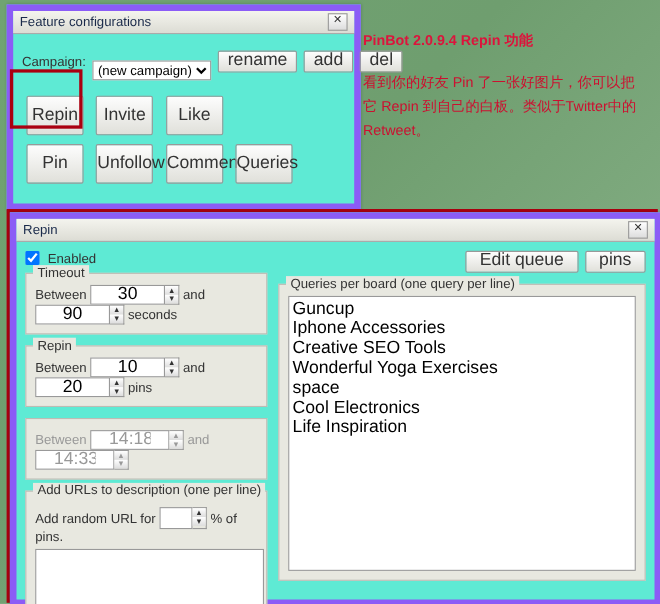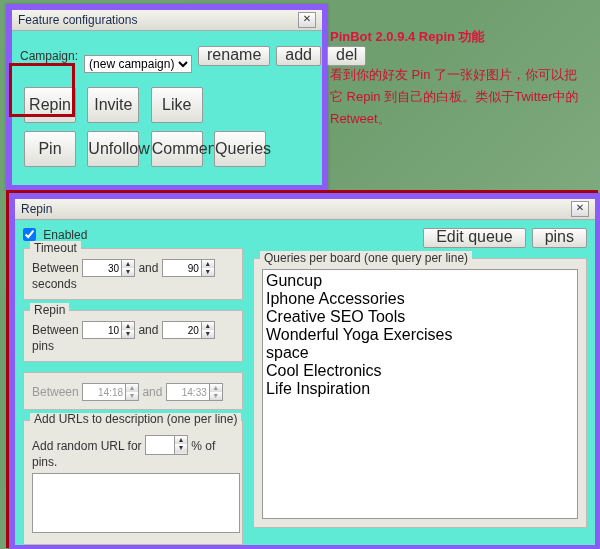--- a/index.html
+++ b/index.html
@@ -8,21 +8,21 @@
   .titlebar{background:linear-gradient(#f4f4ee,#dcdcd4);border-bottom:1px solid #aaa;height:20px;line-height:20px;padding:0 6px;font-weight:normal;display:flex;justify-content:space-between;align-items:center;}
   .titlebar .ttxt{font-size:12px;color:#1a2a4a;}
   .titlebar .xbtn{width:16px;height:14px;border:1px solid #999;background:linear-gradient(#fff,#ddd);font-size:10px;text-align:center;line-height:12px;cursor:pointer;}
   .inner{padding:8px;}
   .btn,.fbtn{display:inline-block;background:linear-gradient(#fdfdfd,#e0e0da);border:1px solid #999;border-radius:2px;font-size:16px;color:#333;text-align:center;cursor:pointer;}
   .btn{height:18px;line-height:16px;padding:0 8px;}
   .fbtn{width:50px;height:34px;line-height:34px;margin:4px;}
   select.sel{height:18px;font-size:12px;border:1px solid #999;background:#fff;width:110px;margin-top:16px;}
   .groupbox{border:1px solid #bcbcb4;margin:4px 0 10px 0;padding:10px 8px 8px 8px;position:relative;background:#e8e8e0;}
   .groupbox>.glegend{position:absolute;top:-8px;left:6px;background:#e8e8e0;padding:0 4px;font-size:12px;}
-  .num{width:34px;height:16px;font-size:10px;border:1px solid #999;background:#fff;text-align:right;padding:0 2px;}
+  .num{width:34px;height:16px;font-size:16px;border:1px solid #999;background:#fff;text-align:center;padding:0 16px;}
   .numwrap{display:inline-flex;align-items:stretch;}
   .spin{display:inline-flex;flex-direction:column;border:1px solid #999;border-left:0;}
   .spin span{width:12px;height:8px;background:linear-gradient(#fff,#ddd);font-size:8px;line-height:7px;text-align:center;cursor:pointer;}
   input[type=checkbox]{margin:0 4px 0 0;vertical-align:-2px;}
   textarea{border:1px solid #999;background:#fff;font-family:inherit;font-size:16px;resize:none;padding:2px 3px;}
   .disabled, .disabled *{color:#999 !important;}
   .pct{width:24px;height:16px;border:1px solid #999;background:#fff;}
   .side-text{position:absolute;left:330px;top:26px;width:256px;font-size:13px;color:#dc143c;font-weight:bold;line-height:22px;}
   .side-text .body{margin-top:16px;font-weight:normal;color:#cc1030;}
   .hl{position:absolute;border:3px solid #aa0010;pointer-events:none;}

